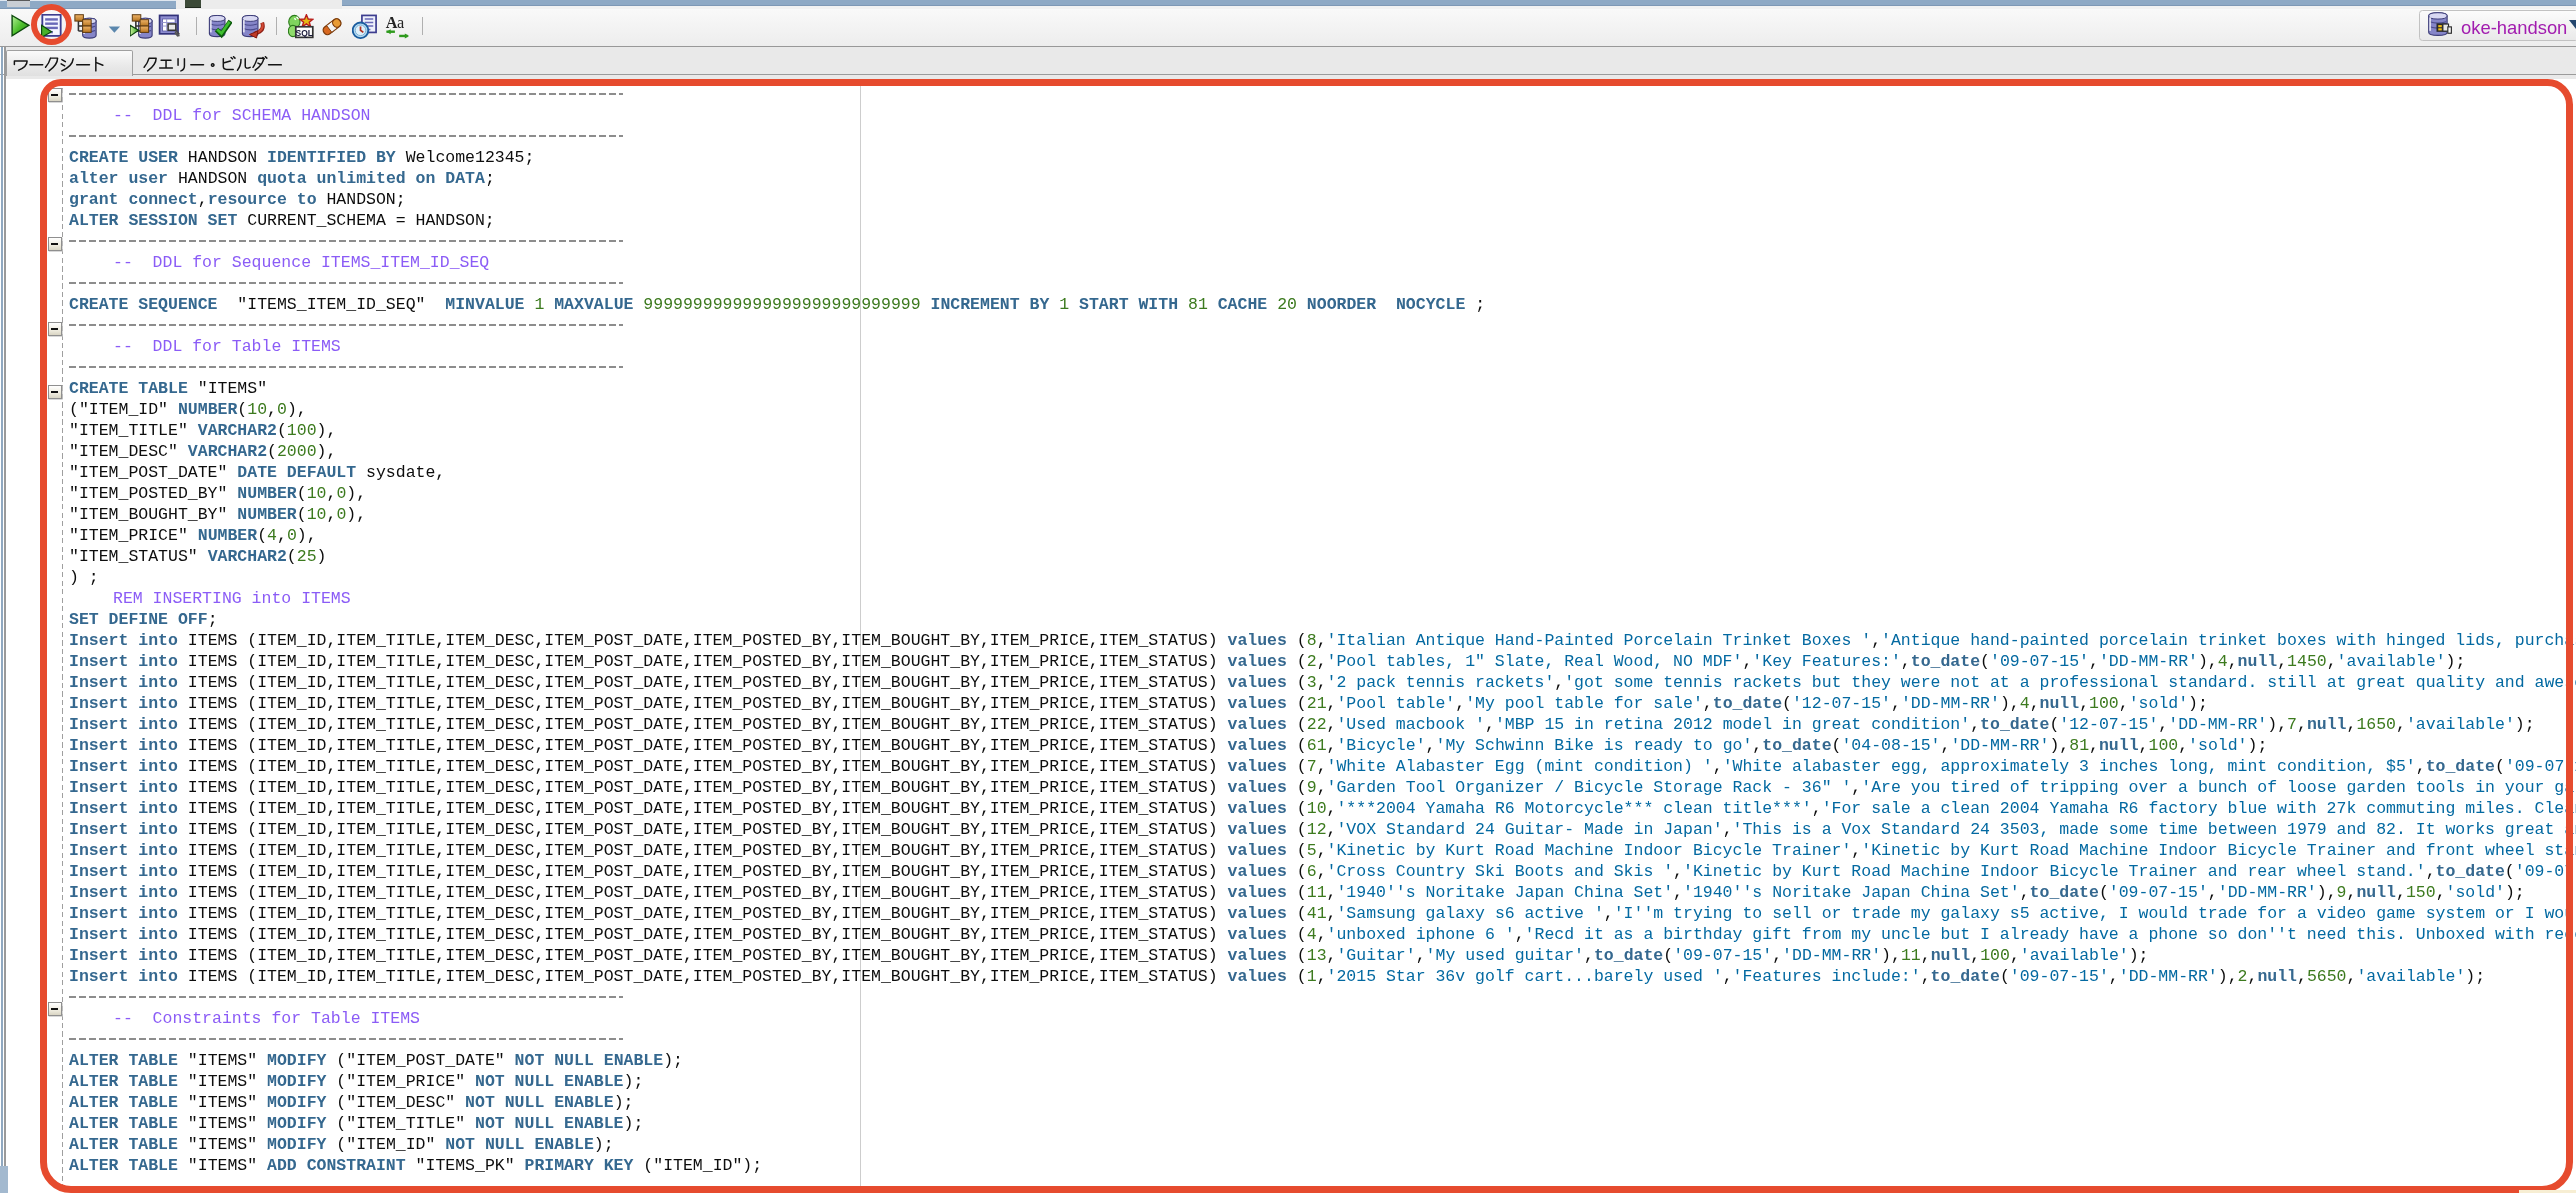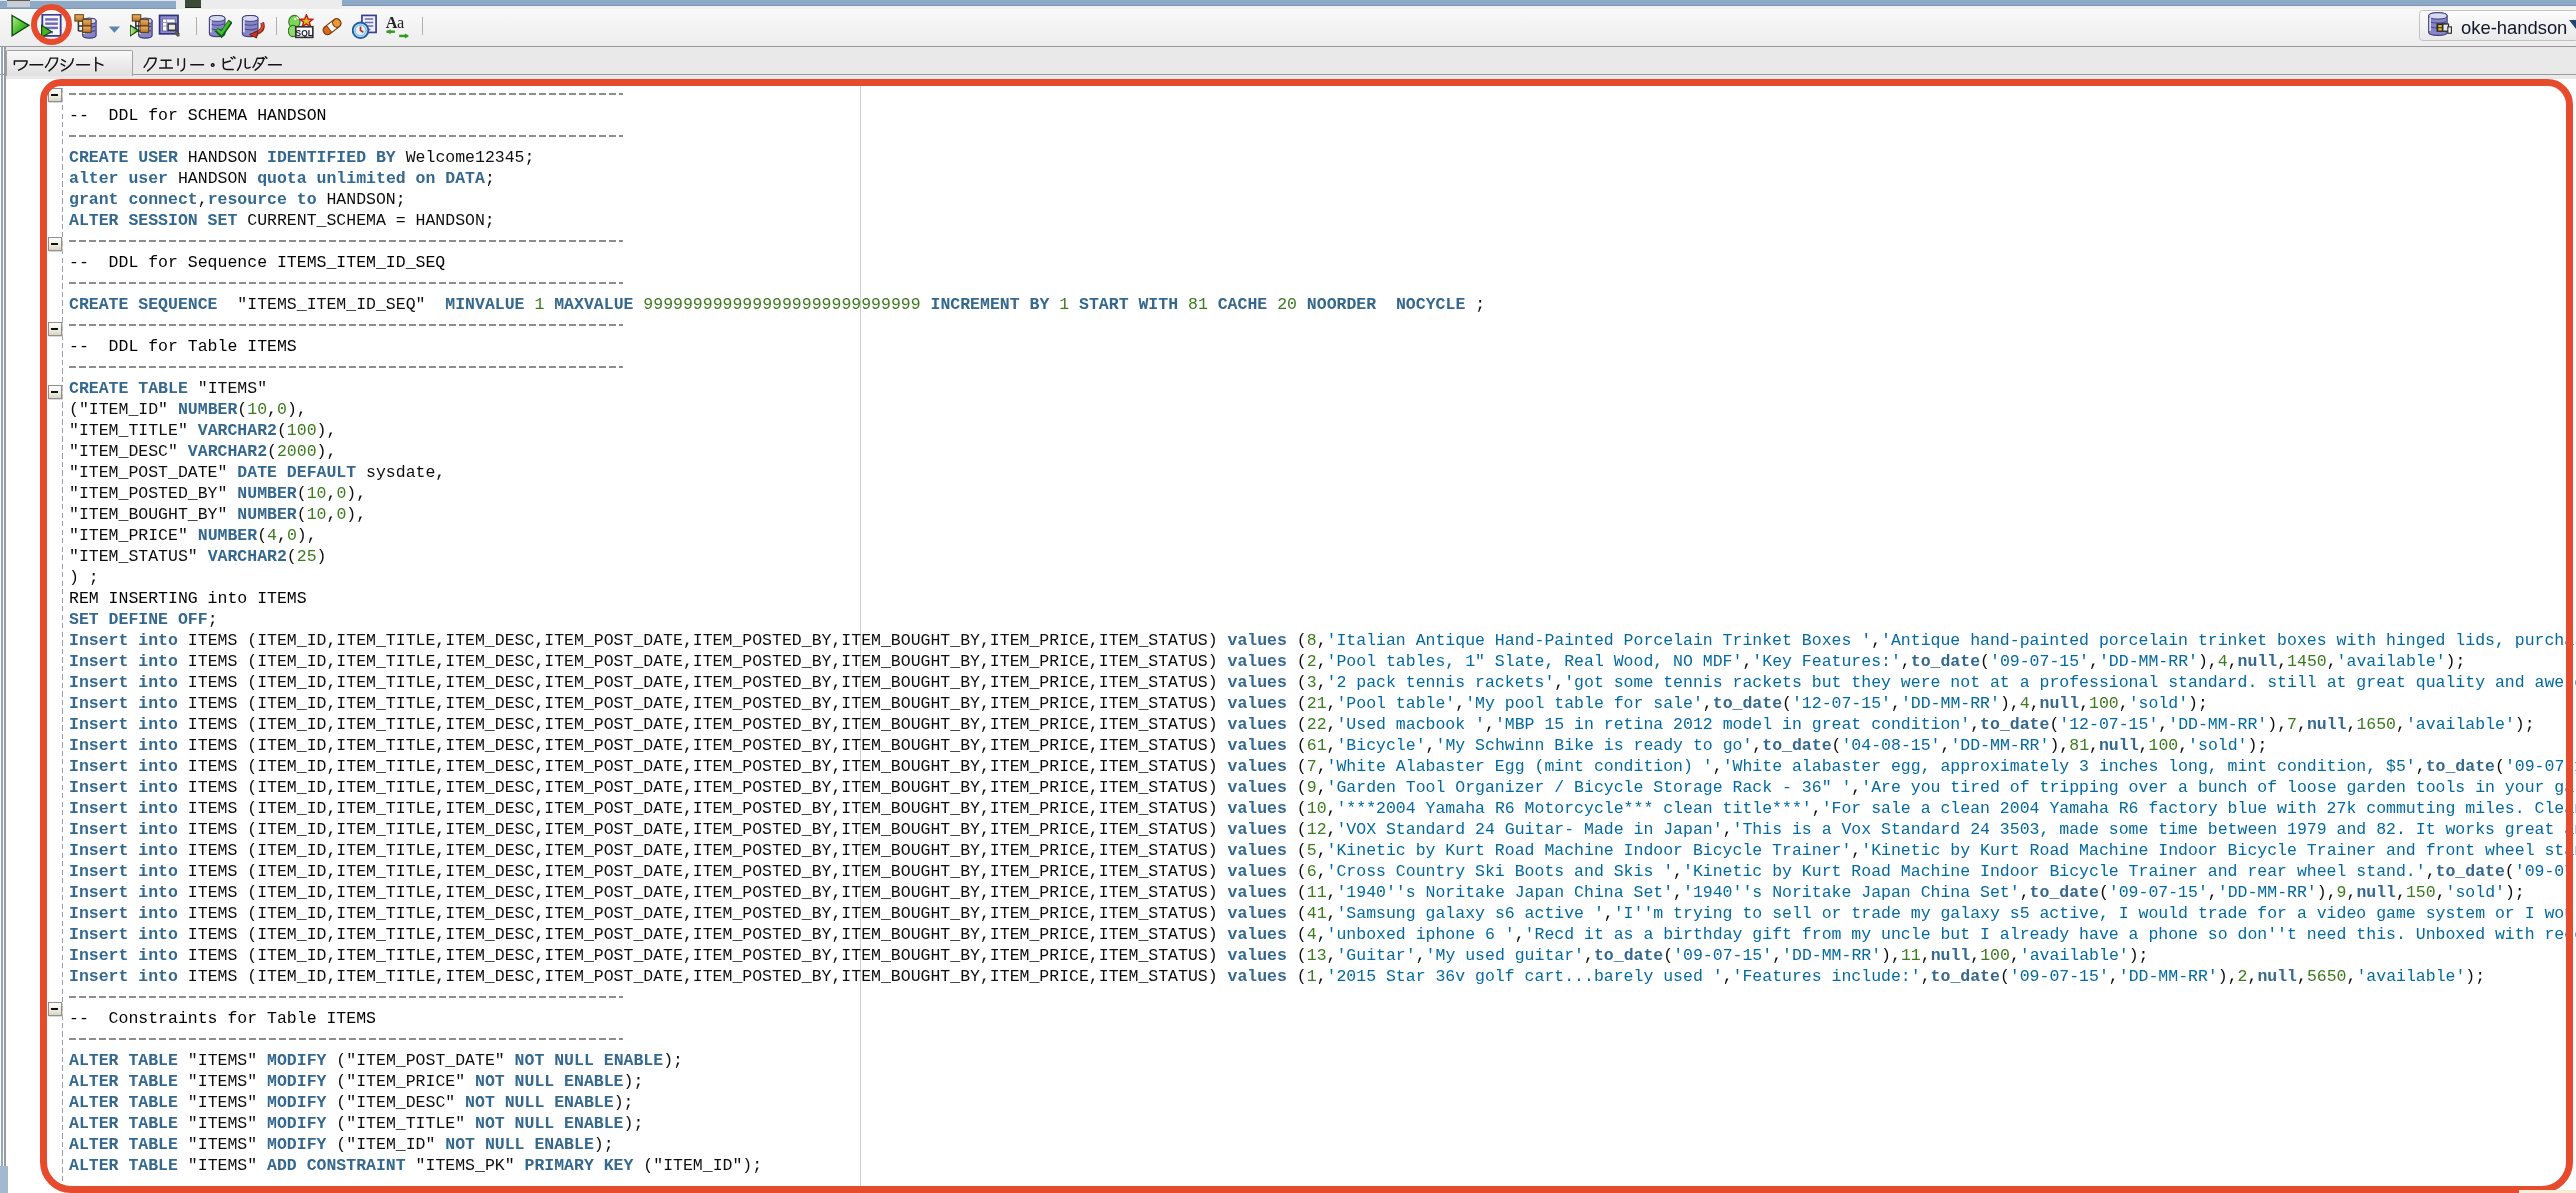--- a/index.html
+++ b/index.html
@@ -19,32 +19,32 @@
 #marginline { left:860px; top:79px; width:1.4px; height:1114px; background:#cdcdcd; }
 #foldline { left:62px; top:88px; width:1.4px; height:1105px;
   background:repeating-linear-gradient(#9f9f9f 0 5px, transparent 5px 8.5px); }
 .fold { width:13.5px; height:13.5px; border:1.1px solid #8f8f8f; background:linear-gradient(#ffffff,#efecdf 60%,#d9d5c4); box-shadow:0.7px 0.7px 0 #c9c9c9; }
 .fold:before { content:""; position:absolute; left:2.1px; right:2.1px; top:5.3px; height:2.1px; background:#111; }
 #code { left:69px; top:84px; font-family:"Liberation Mono",monospace; font-size:16.5px; line-height:21px; white-space:pre; color:#0d0d0d; }
 .ln { height:21px; }
 .k { color:#35688f; font-weight:bold; }
 .s { color:#0369a1; }
 .n { color:#3c7a1e; }
-.c { color:#000000; }
+.c { color:#8b5cf6;margin-left:44px; }
 .dashbar { display:inline-block; width:554px; height:21px; vertical-align:top;
   background-image:repeating-linear-gradient(90deg,#8d8d8d 0 7.3px,transparent 7.3px 10px);
   background-size:554px 2.4px; background-position:0 9.2px; background-repeat:no-repeat; }
 #redrect { left:40px; top:79px; width:2533px; height:1114px; border:7.8px solid #e64b2e; border-radius:21px 25.5px 31px 31px; z-index:50; }
 #redcircle { left:31px; top:3.5px; width:41px; height:41px; border:6.7px solid #e64b2e; border-radius:50%; z-index:51; }
 #leftedge1 { left:0.7px; top:47px; width:2.1px; height:1146px; background:#8fa8c0; }
 #leftedge2 { left:4.3px; top:47px; width:1.4px; height:1146px; background:#9a9a9a; }
 #leftbot { left:0; top:1166px; width:7.8px; height:27px; background:#a3b9cf; z-index:52; }
 #creambr { left:2519px; top:1190px; width:57px; height:3.5px; background:#f7eed3; z-index:53; }
 #connbtn { left:2419px; top:10px; width:160px; height:30.5px; background:linear-gradient(#fcfcfc,#e9e9e9); border:0.7px solid #c2c2c2; border-radius:3.5px; }
-#conntext { left:2461px; top:17px; font-size:18.4px; color:#0f172a; }
+#conntext { left:2461px; top:17px; font-size:18.4px; color:#a21caf; }
 #connarrow { left:2569px; top:20px; width:0; height:0; border-left:7.8px solid transparent; border-right:7.8px solid transparent; border-top:9.2px solid #24466e; }
 .sep { top:17px; width:1.4px; height:18.4px; background:#b0b0b0; }
 .icon { top:13.5px; }
 #tablbl1 { left:12px; top:56px; }
 #tablbl2 { left:142px; top:56px; }
 </style></head><body>
 <div class="abs" id="topstrip"></div>
 <div class="abs" id="topstrip2"></div>
 <div class="abs" id="topfill"></div>
 <div class="abs" id="notch"></div>

